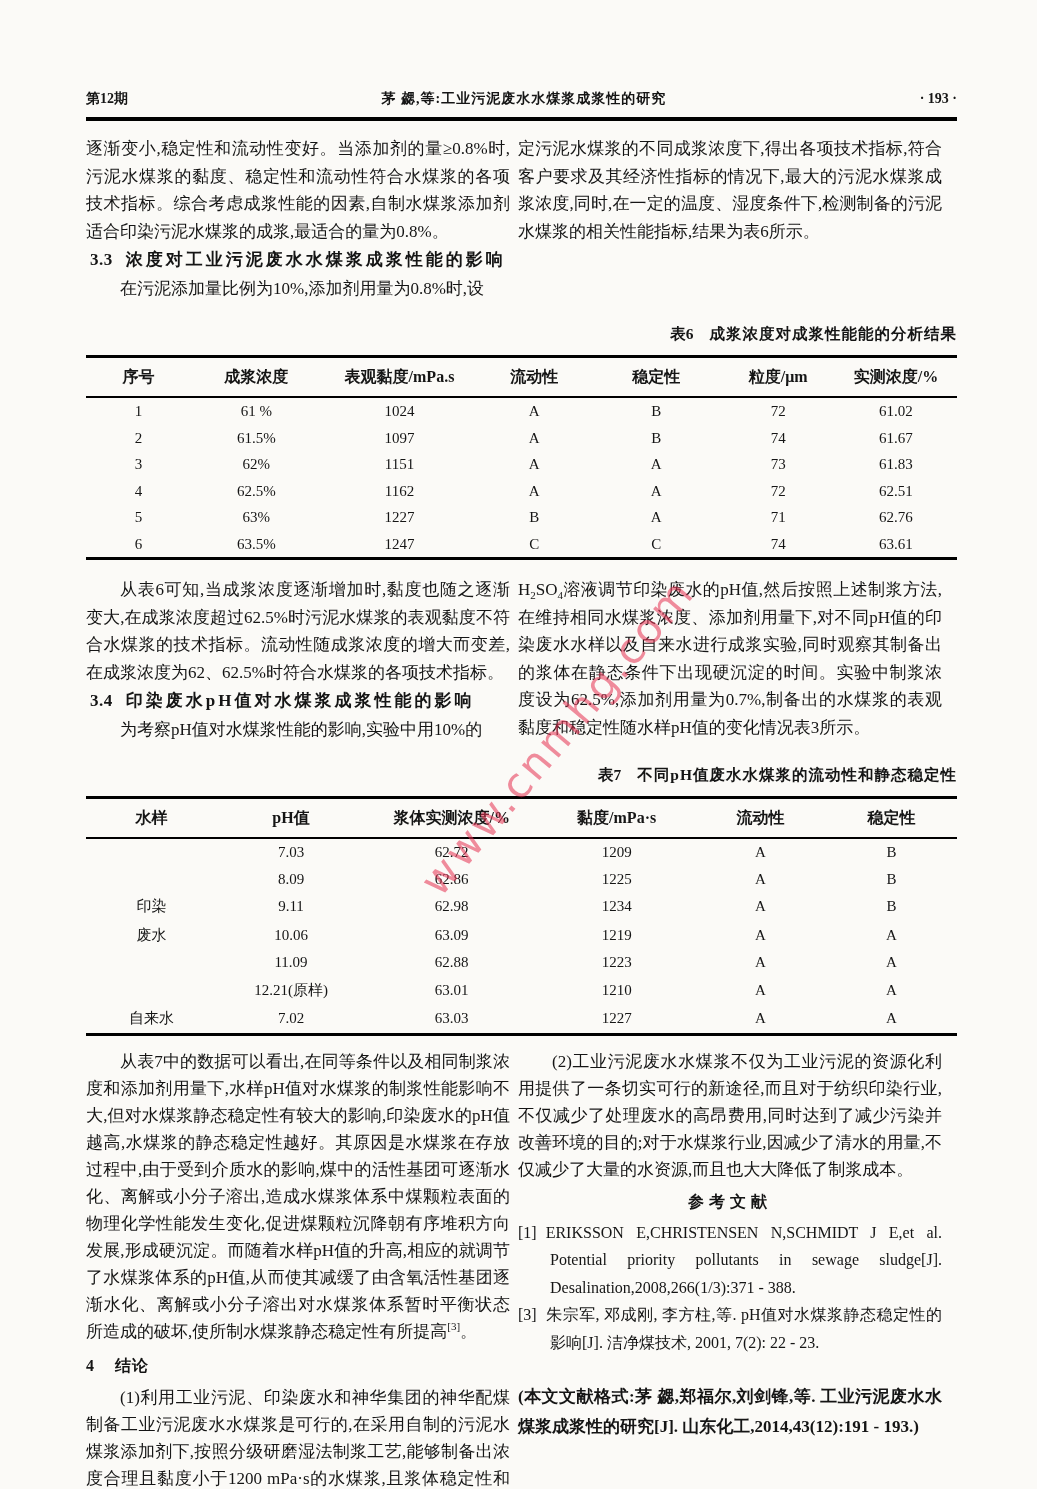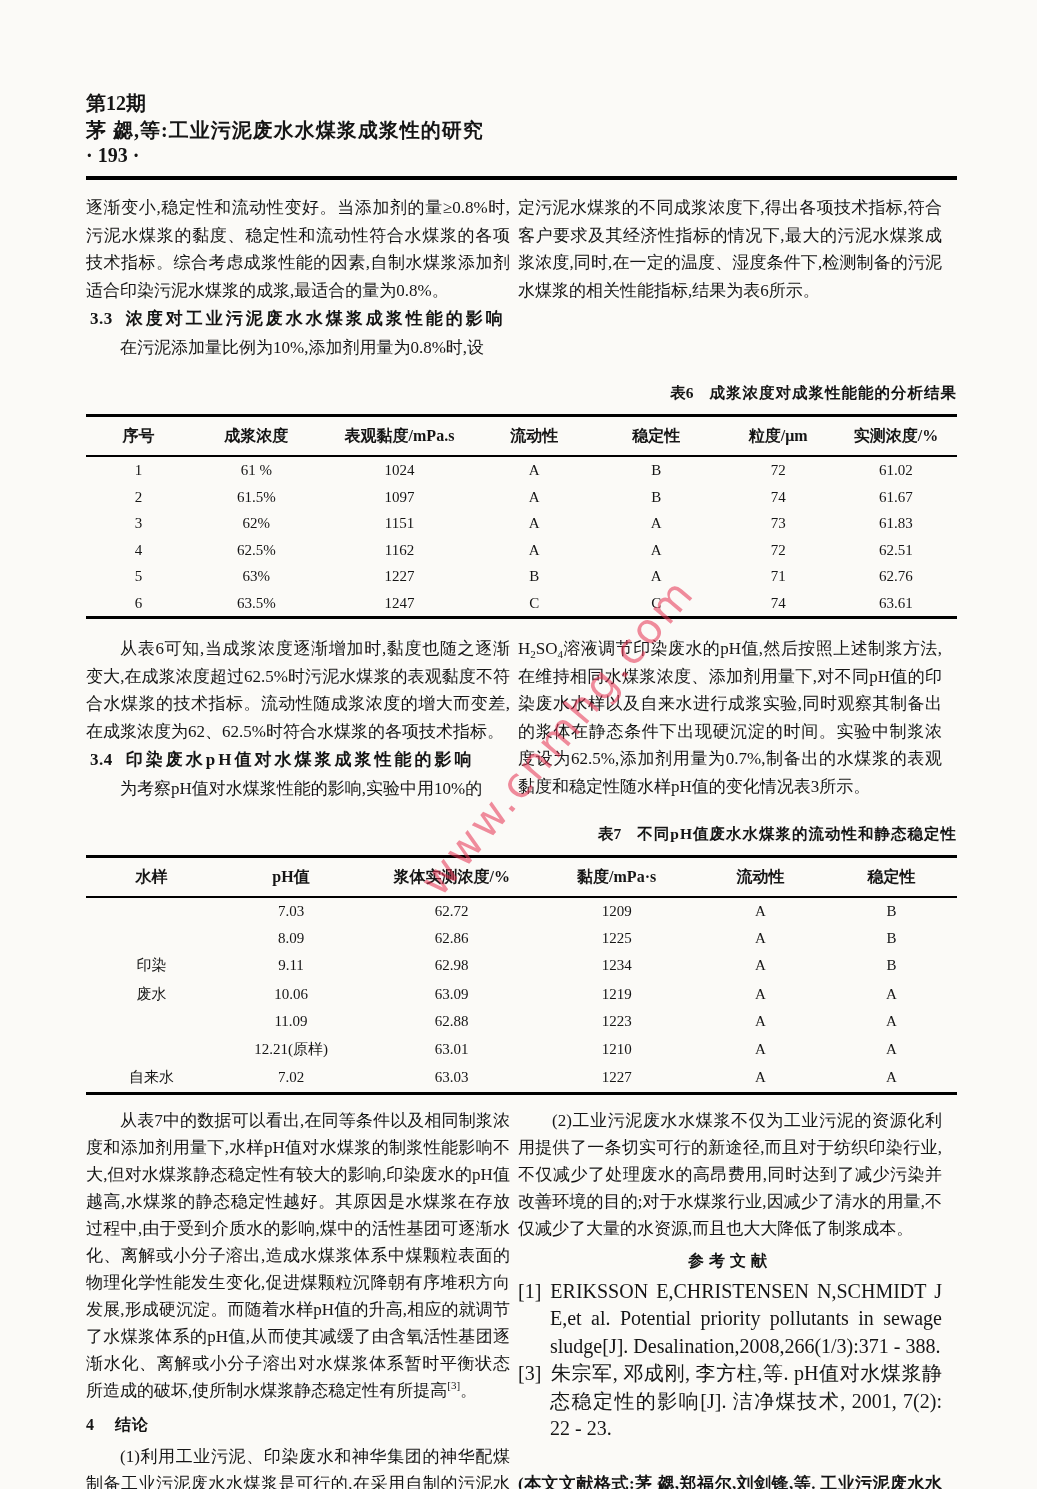--- a/index.html
+++ b/index.html
@@ -10,21 +10,21 @@
     font-family: "Liberation Serif", "DejaVu Serif", serif;
     position: relative;
     overflow: hidden;
   }
   .page { padding: 0 80px 0 86px; position: relative; }
 
   
   .pheader {
     margin-top: 90px;
     display: flex; justify-content: space-between; align-items: baseline;
-    font-size: 20px; font-weight: 700; flex-direction: column;
+    font-size: 14px; font-weight: 700;
   }
   .pheader .running-title { letter-spacing: 1px; }
   .hrule { height: 4px; background: #000; margin-top: 9px; }
 
   
   .cols { display: flex; gap: 8px; margin-top: 14px; }
   .col { width: 424px; font-size: 17px; line-height: 27.5px; text-align: justify; }
   .cols.bottom .col { line-height: 27px; }
   p { margin: 0; }
   .indent { text-indent: 2em; }
@@ -64,21 +64,21 @@
   .t6 th:nth-child(7), .t6 td:nth-child(7) { width: 14%; }
   .t7 th:nth-child(1), .t7 td:nth-child(1) { width: 15%; }
   .t7 th:nth-child(2), .t7 td:nth-child(2) { width: 17%; }
   .t7 th:nth-child(3), .t7 td:nth-child(3) { width: 20%; }
   .t7 th:nth-child(4), .t7 td:nth-child(4) { width: 18%; }
   .t7 th:nth-child(5), .t7 td:nth-child(5) { width: 15%; }
   .t7 th:nth-child(6), .t7 td:nth-child(6) { width: 15%; }
 
   
   .refhead { text-align: center; font-weight: 700; font-size: 16px; letter-spacing: 5px; margin: 5px 0 4px; }
-  .ref { font-size: 20px; line-height: 27.5px; padding-left: 32px; text-indent: -32px; text-align: justify; }
+  .ref { font-size: 16px; line-height: 27.5px; padding-left: 32px; text-indent: -32px; text-align: justify; }
   .ref .marker { margin-right: 9px; }
   .citation { font-weight: 700; margin-top: 26px; line-height: 29.5px; text-align: justify; }
 
   
   .watermark {
     position: absolute; left: 358px; top: 712px;
     font-family: "DejaVu Sans", sans-serif;
     font-size: 42px; letter-spacing: 3px; white-space: nowrap;
     color: rgba(229, 48, 80, 0.55);
     transform: rotate(-50deg);

